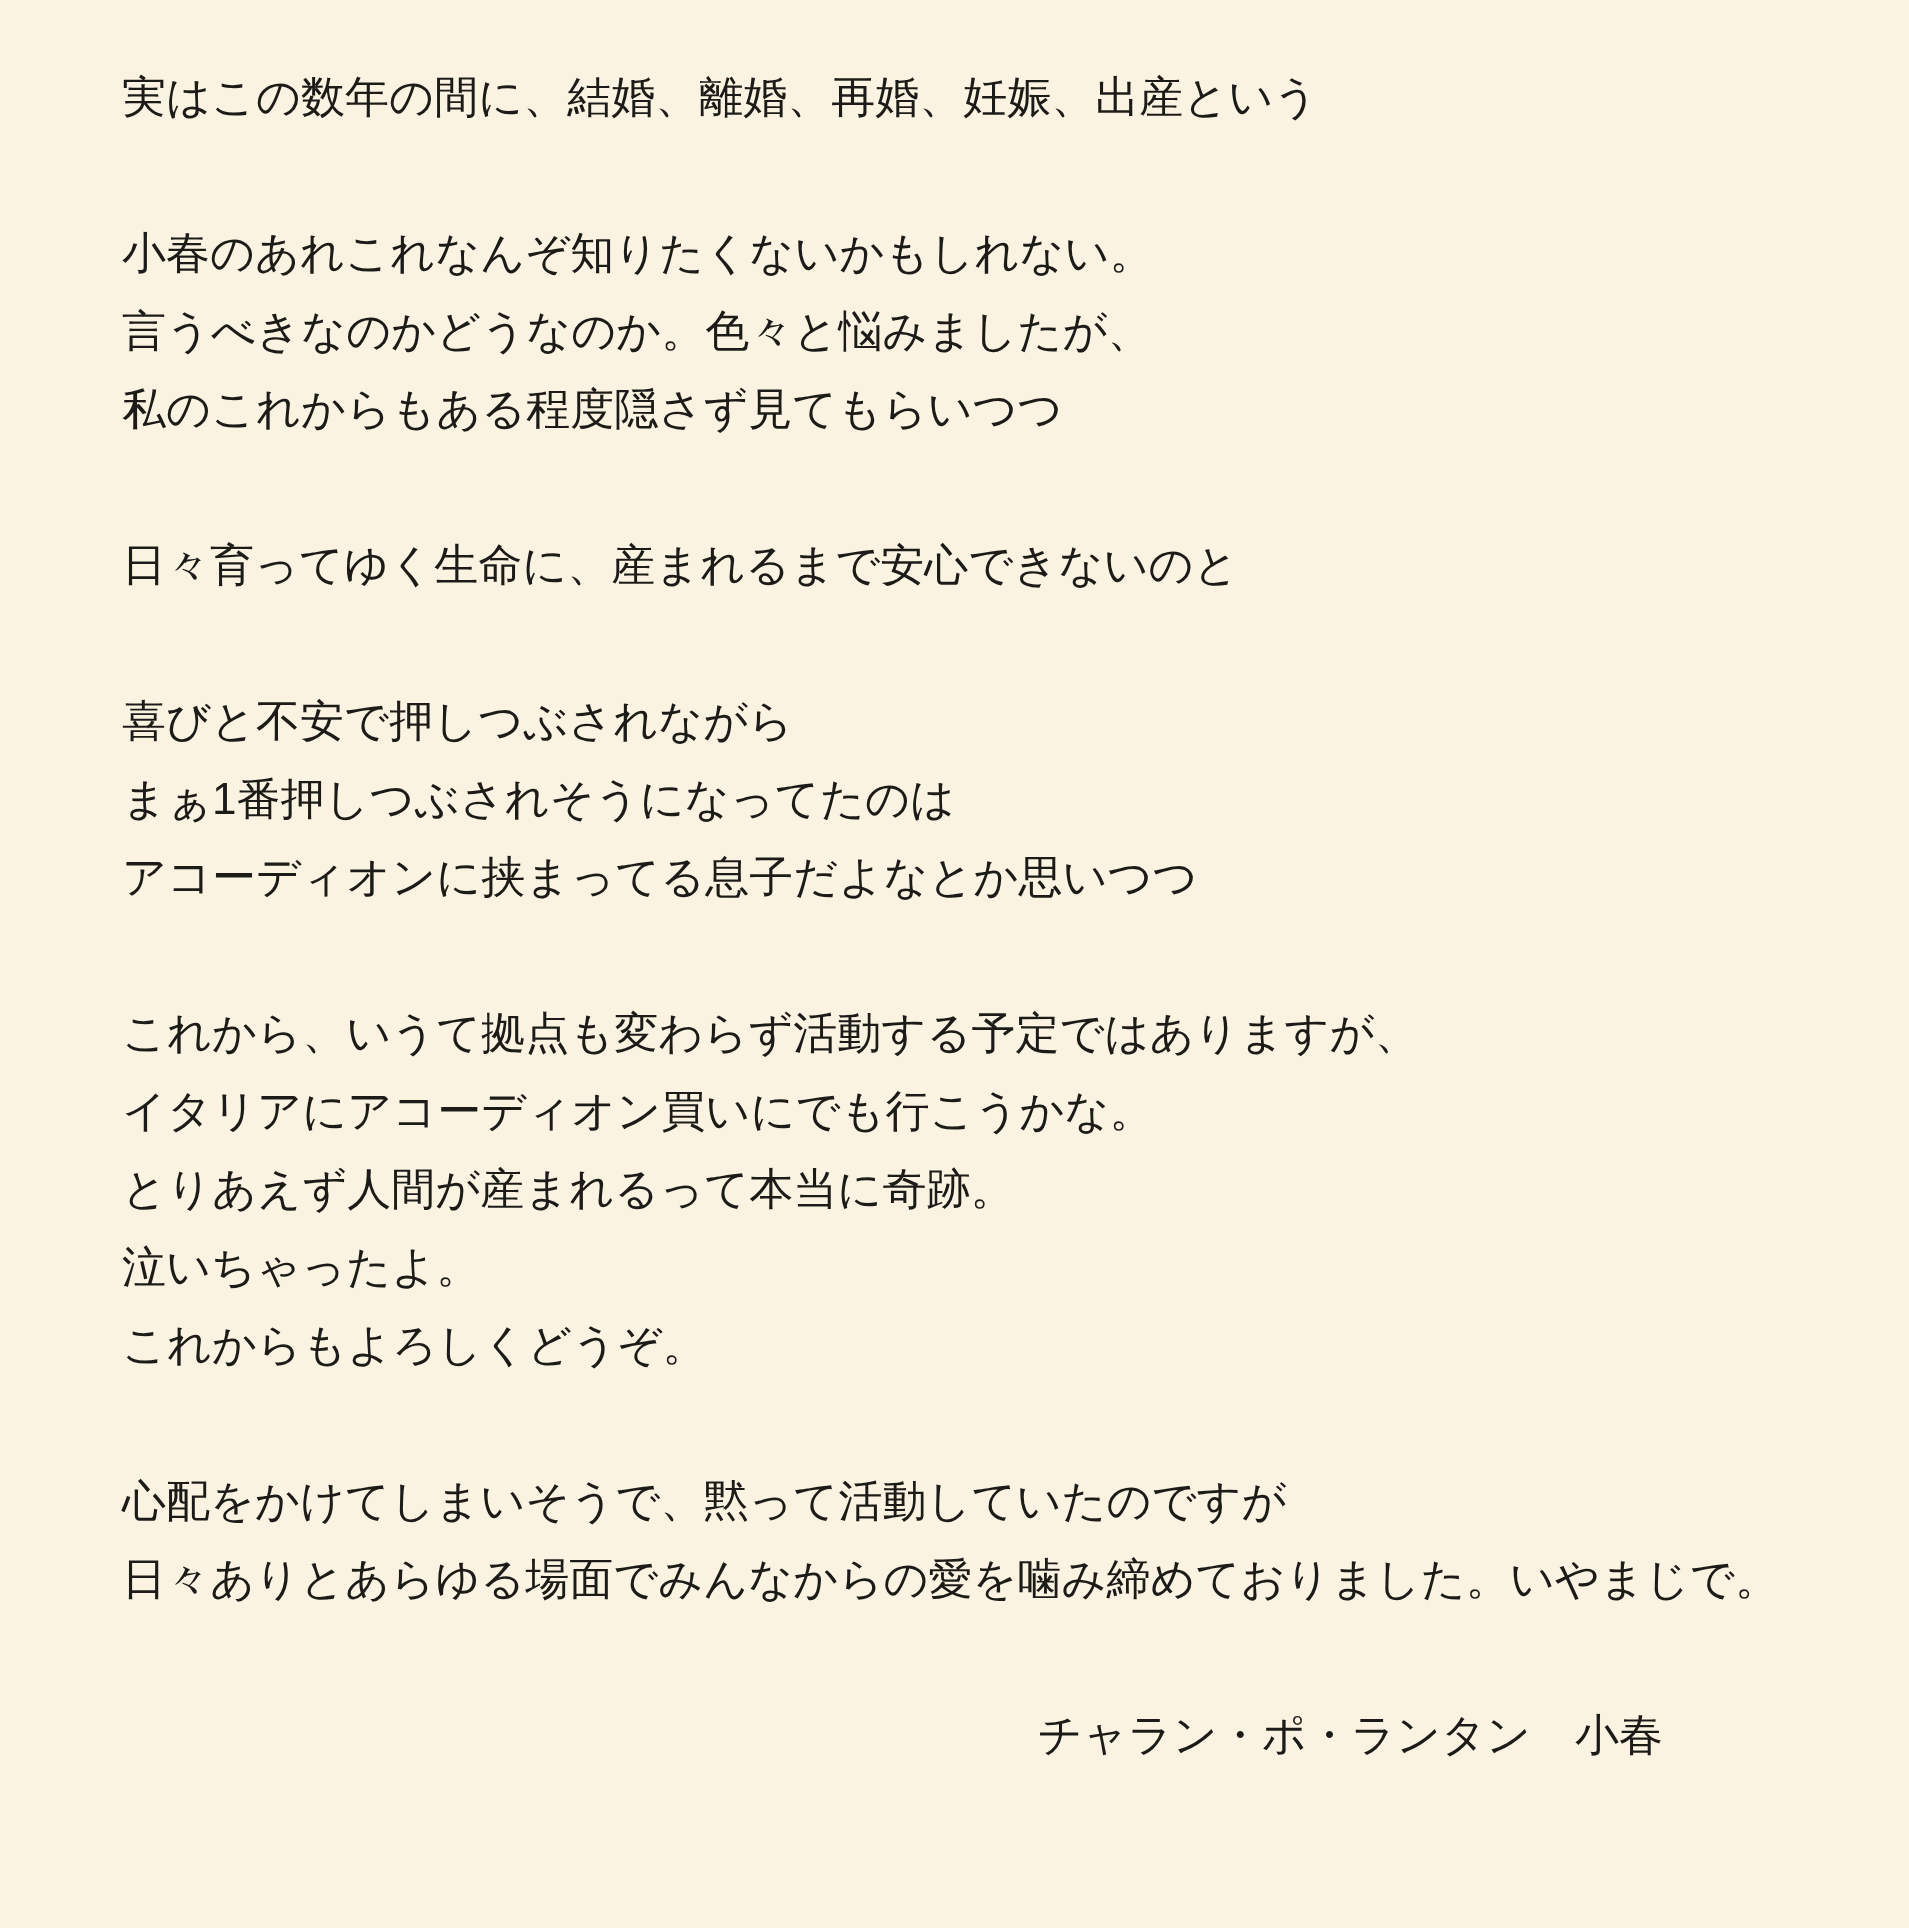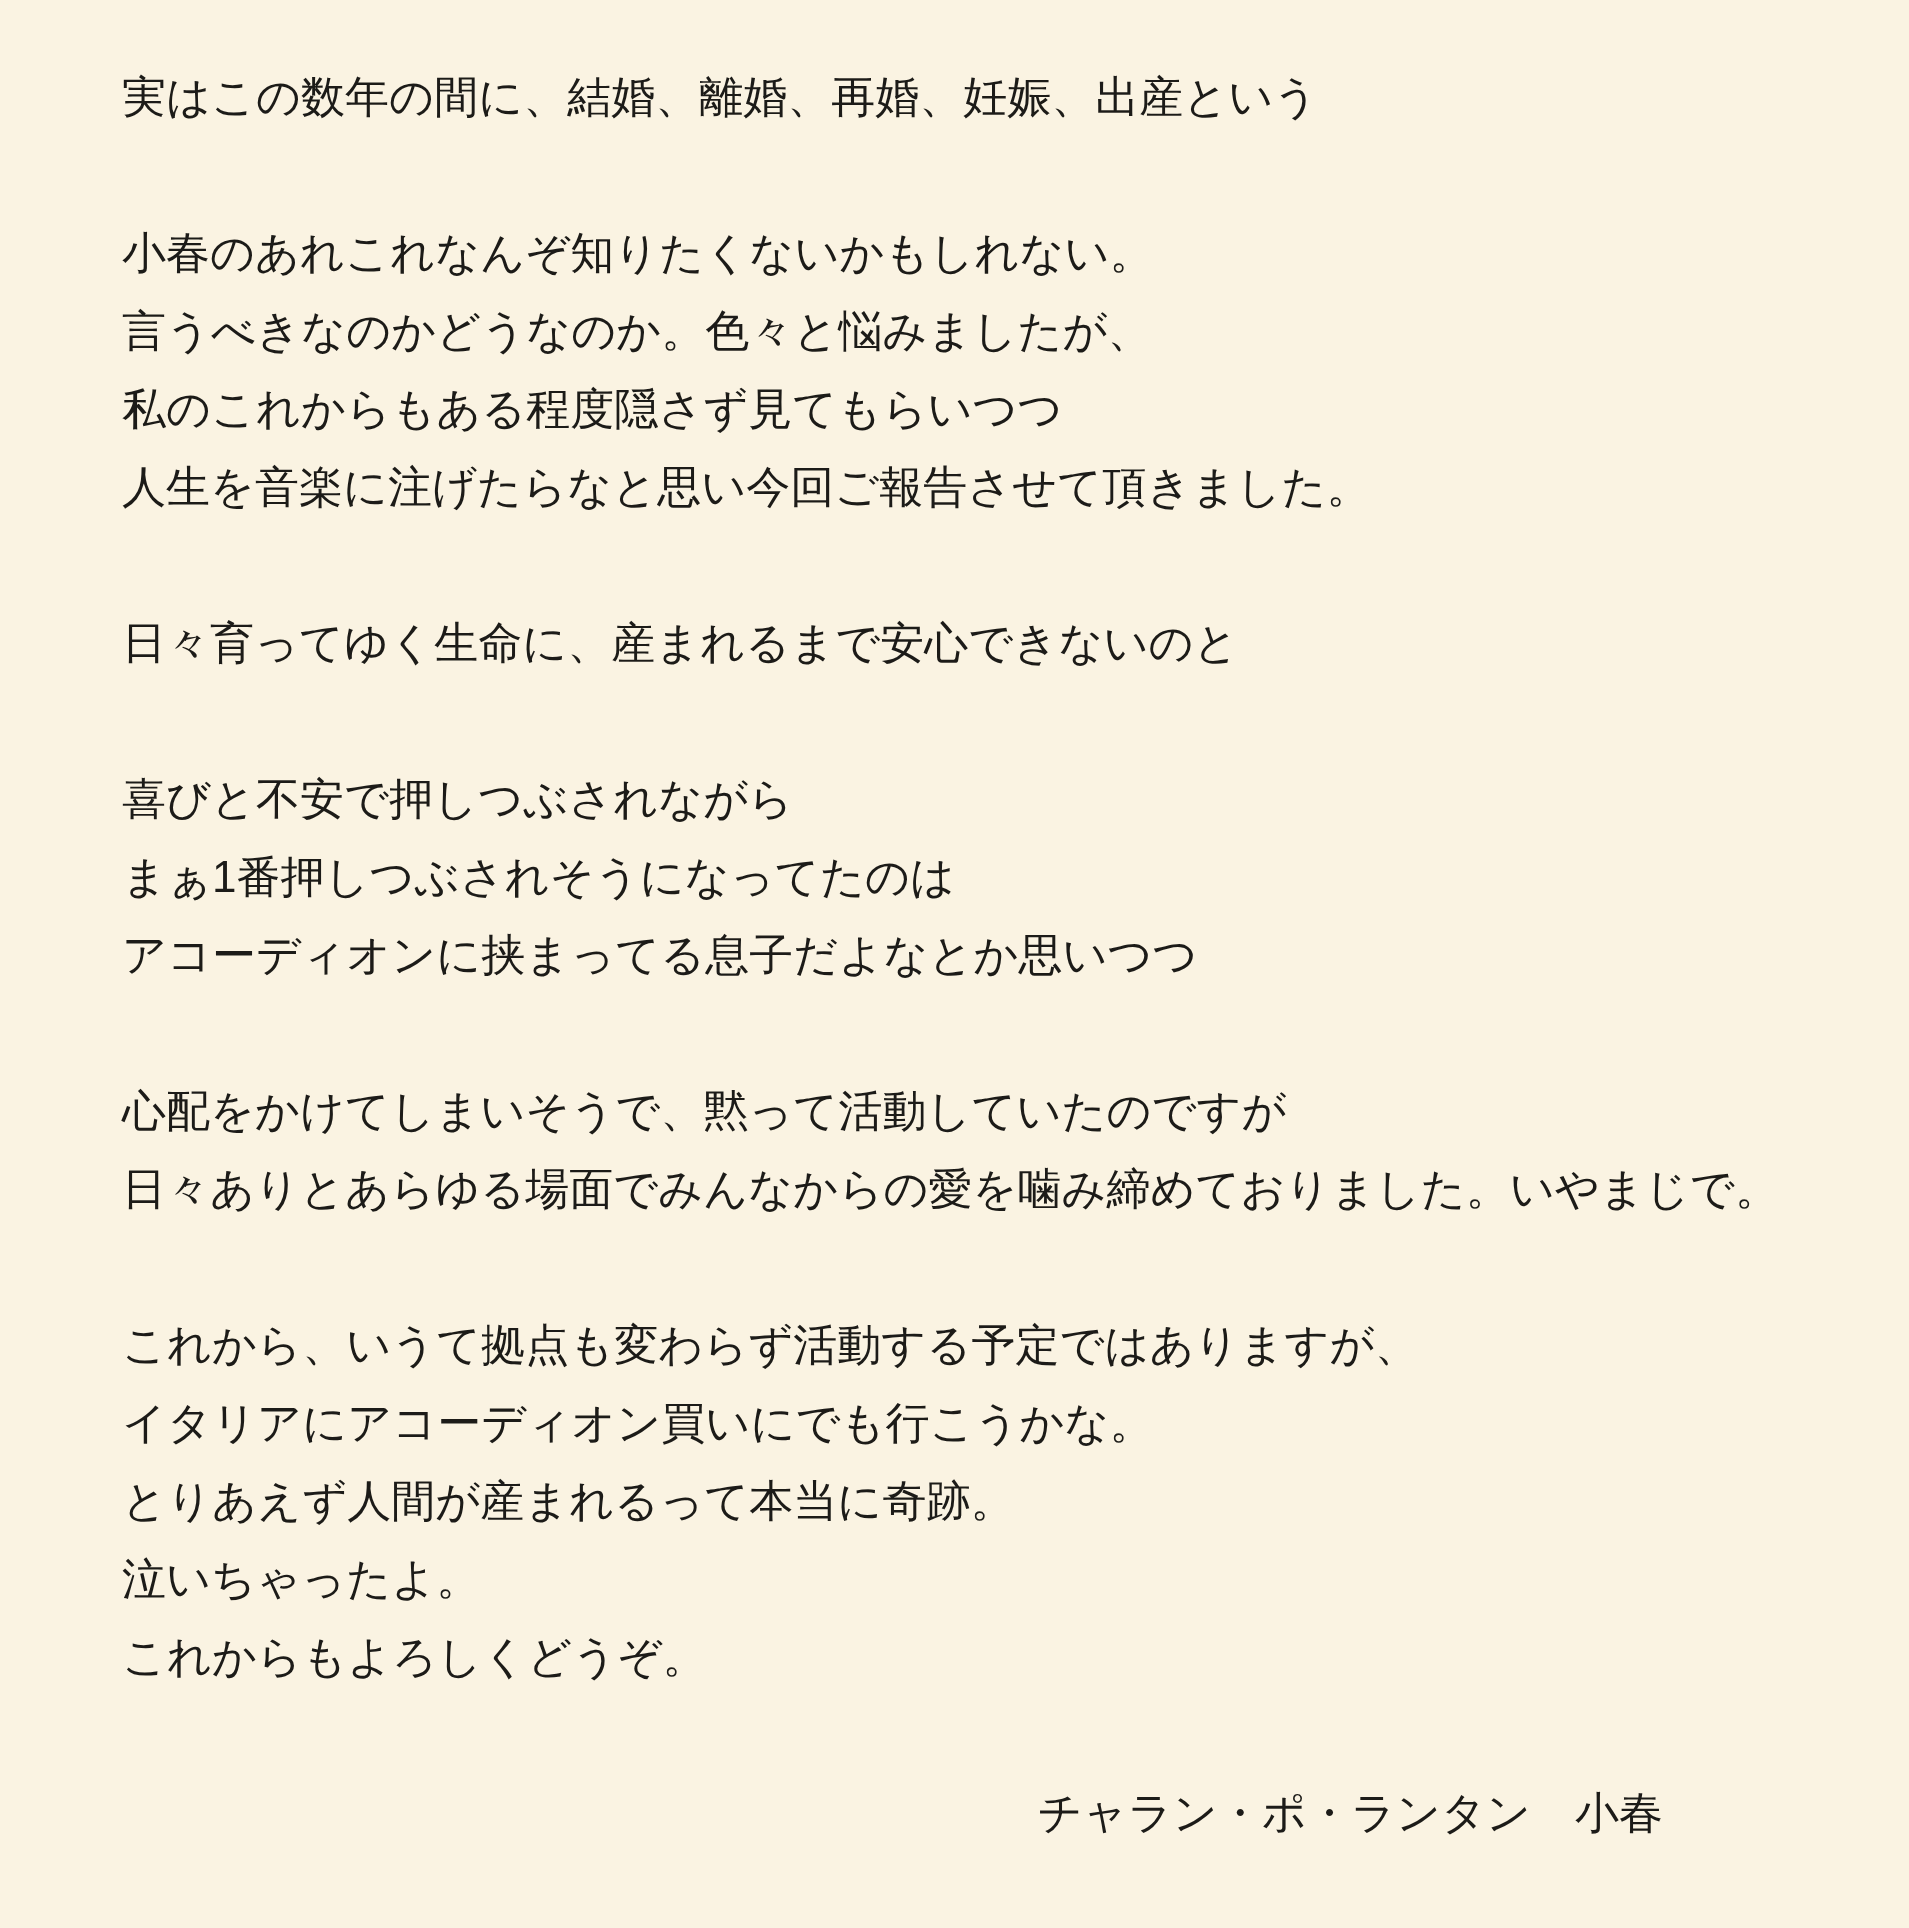--- a/index.html
+++ b/index.html
@@ -40,40 +40,39 @@
 <body>
 
 <div class="letter">
 
   <p class="para">
     <span class="line">実はこの数年の間に、結婚、離婚、再婚、妊娠、出産という</span><br>
     <br>
     <span class="line">小春のあれこれなんぞ知りたくないかもしれない。</span><br>
     <span class="line">言うべきなのかどうなのか。色々と悩みましたが、</span><br>
     <span class="line">私のこれからもある程度隠さず見てもらいつつ</span><br>
-    <span class="line">人生を音楽に注げたらなと思い今回ご報告させて頂きました。</span>
   </p>
 
   <p class="para">
     <span class="line">日々育ってゆく生命に、産まれるまで安心できないのと</span><br>
     <br>
     <span class="line">喜びと不安で押しつぶされながら</span><br>
     <span class="line">まぁ1番押しつぶされそうになってたのは</span><br>
     <span class="line">アコーディオンに挟まってる息子だよなとか思いつつ</span><br>
   </p>
 
   <p class="para">
-    <span class="line">心配をかけてしまいそうで、黙って活動していたのですが</span><br>
-    <span class="line">日々ありとあらゆる場面でみんなからの愛を噛み締めておりました。いやまじで。</span>
-  </p>
-
-  <p class="para">
     <span class="line">これから、いうて拠点も変わらず活動する予定ではありますが、</span><br>
     <span class="line">イタリアにアコーディオン買いにでも行こうかな。</span><br>
     <span class="line">とりあえず人間が産まれるって本当に奇跡。</span><br>
     <span class="line">泣いちゃったよ。</span><br>
     <span class="line">これからもよろしくどうぞ。</span>
+  </p>
+
+  <p class="para">
+    <span class="line">心配をかけてしまいそうで、黙って活動していたのですが</span><br>
+    <span class="line">日々ありとあらゆる場面でみんなからの愛を噛み締めておりました。いやまじで。</span>
   </p>
 
   <div class="signature">チャラン・ポ・ランタン　小春</div>
 
 </div>
 
 
 </body></html>

